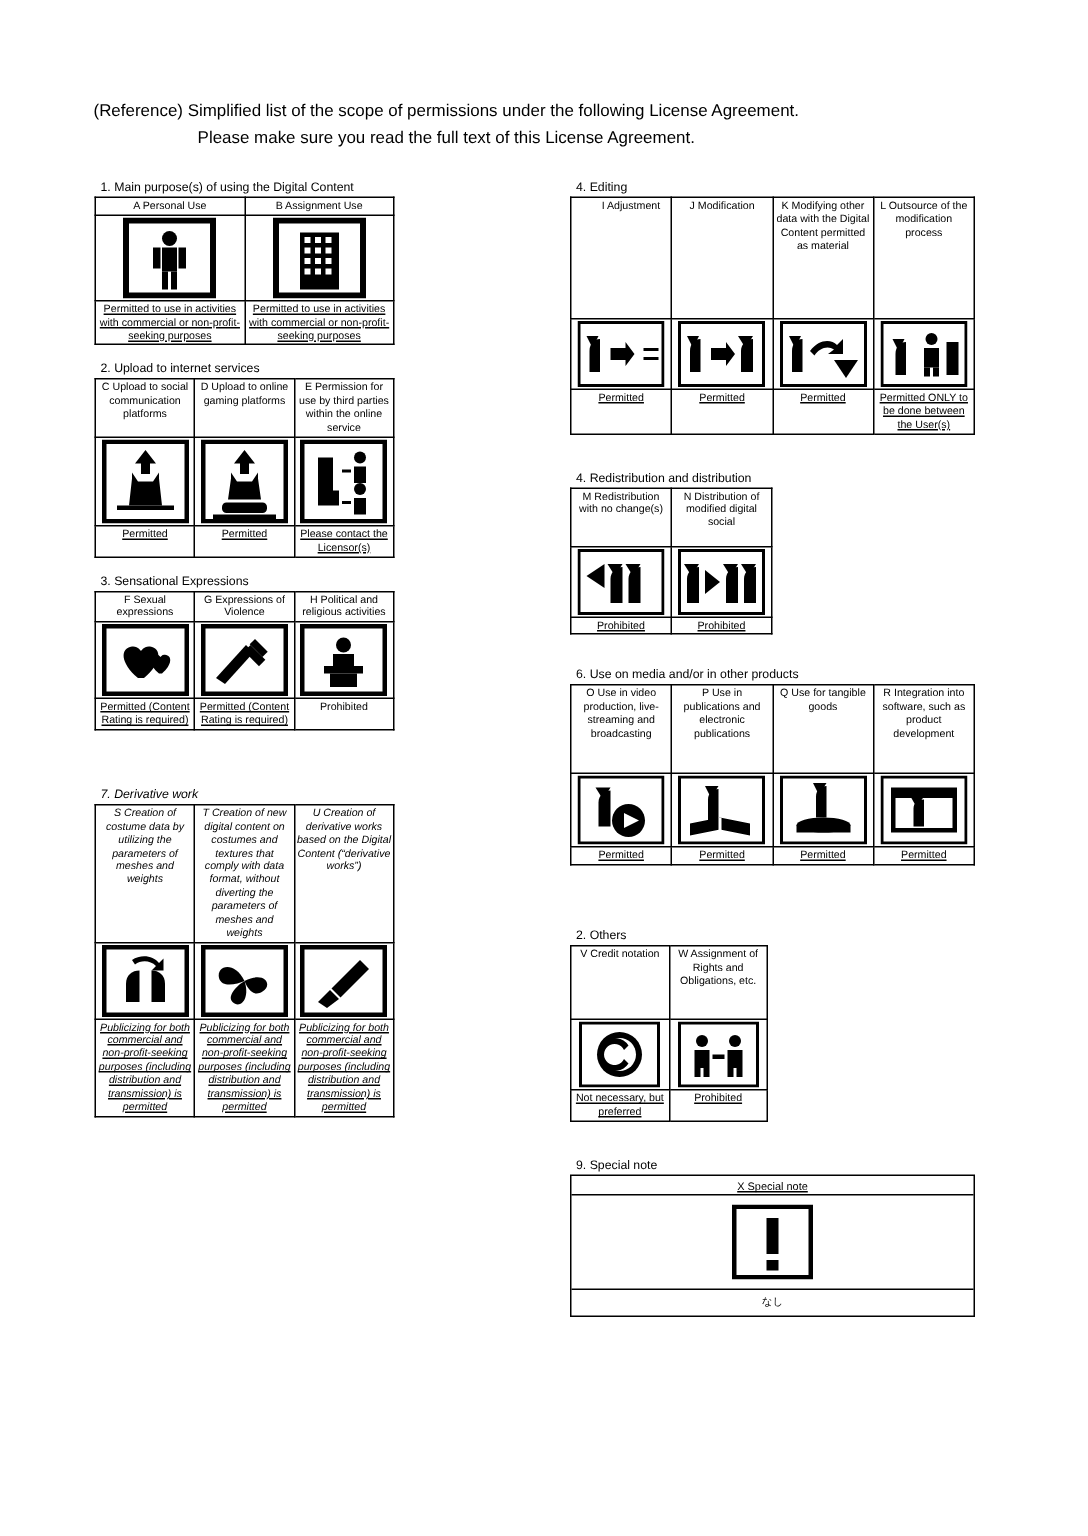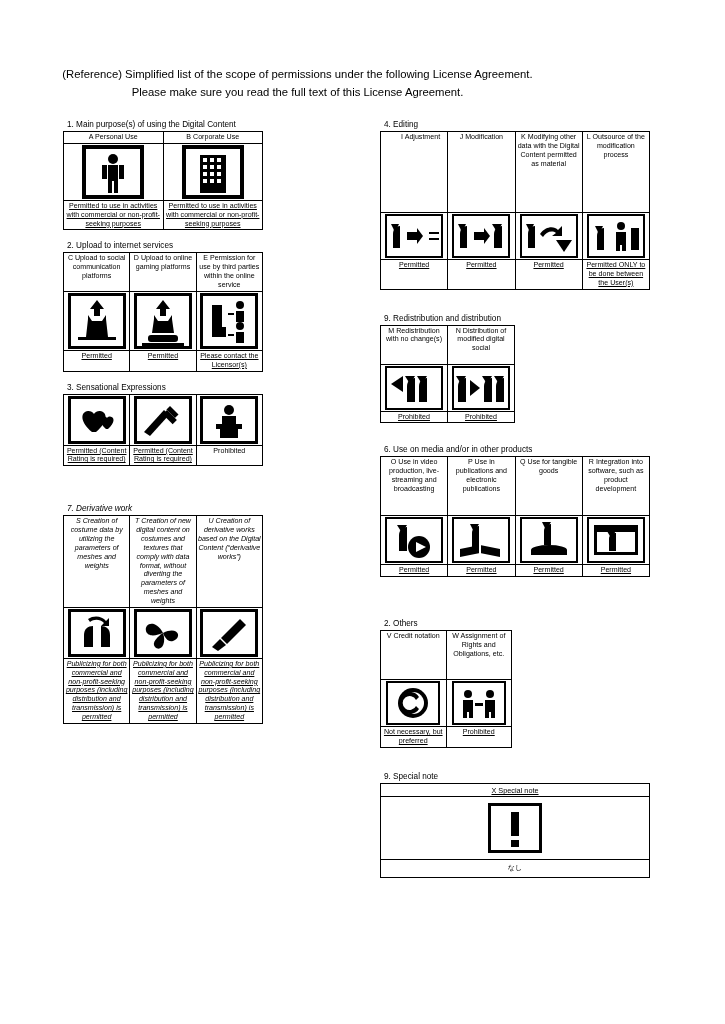--- a/index.html
+++ b/index.html
@@ -130,21 +130,21 @@
   <div class="columns">
 
     <div class="col-left">
 
       <div class="section">
         <div class="section-title">1. Main purpose(s) of using the Digital Content</div>
         <table class="grid">
           <tbody>
               <tr>
             <td class="head">A Personal Use</td>
-            <td class="head">B  Corporate Use</td>
+            <td class="head">B  Assignment Use</td>
           </tr>
           <tr>
             <td class="pic">
               <div class="pic-box">
                 <svg class="icon" width="62" height="54" viewBox="0 0 62 54">
                   <rect x="0" y="0" width="62" height="54" class="blk"></rect>
                   <rect x="4" y="4" width="54" height="46" class="wht"></rect>
                   <circle cx="31" cy="14" r="5" class="blk"></circle>
                   <rect x="26" y="20" width="10" height="16" class="blk"></rect>
                   <rect x="20" y="20" width="5" height="14" class="blk"></rect>
@@ -241,20 +241,25 @@
             <td class="stat u">Please contact the Licensor(s)</td>
           </tr>
         </tbody>
           </table>
       </div>
 
       <div class="section">
         <div class="section-title">3. Sensational Expressions</div>
         <table class="grid">
           <tbody>
+              <tr>
+            <td class="head">F Sexual expressions</td>
+            <td class="head">G Expressions of Violence</td>
+            <td class="head">H Political and religious activities</td>
+          </tr>
           <tr>
             <td class="pic">
               <div class="pic-box">
                 <svg class="icon" width="58" height="48" viewBox="0 0 58 48">
                   <rect x="0" y="0" width="58" height="48" class="blk"></rect>
                   <rect x="3" y="3" width="52" height="42" class="wht"></rect>
                   <path d="M22 38 C10 28 10 18 18 17 C22 16.5 24 20 24 20 C24 20 26 16.5 30 17 C38 18 38 28 26 38 Z" class="blk" transform="translate(2,-2)"></path>
                   <path d="M38 33 C31 27 31 21 36 20.5 C38 20.2 39 22 39 22 C39 22 40 20.2 42 20.5 C47 21 47 27 40 33 Z" class="blk"></path>
                 </svg>
               </div>
@@ -417,21 +422,21 @@
             <td class="stat u">Permitted</td>
             <td class="stat u">Permitted</td>
             <td class="stat u">Permitted</td>
             <td class="stat u">Permitted ONLY to be done between the User(s)</td>
           </tr>
         </tbody>
           </table>
       </div>
 
       <div class="section" style="margin-top:24px;">
-        <div class="section-title">9. Redistribution and distribution</div>
+        <div class="section-title">4. Redistribution and distribution</div>
         <table class="grid" style="width:135px;">
           <tbody>
               <tr>
             <td class="head" style="height:36px;">M Redistribution with no change(s)</td>
             <td class="head">N Distribution of modified digital social</td>
           </tr>
           <tr>
             <td class="pic">
               <div class="pic-box">
                 <svg class="icon" width="58" height="44" viewBox="0 0 58 44">

